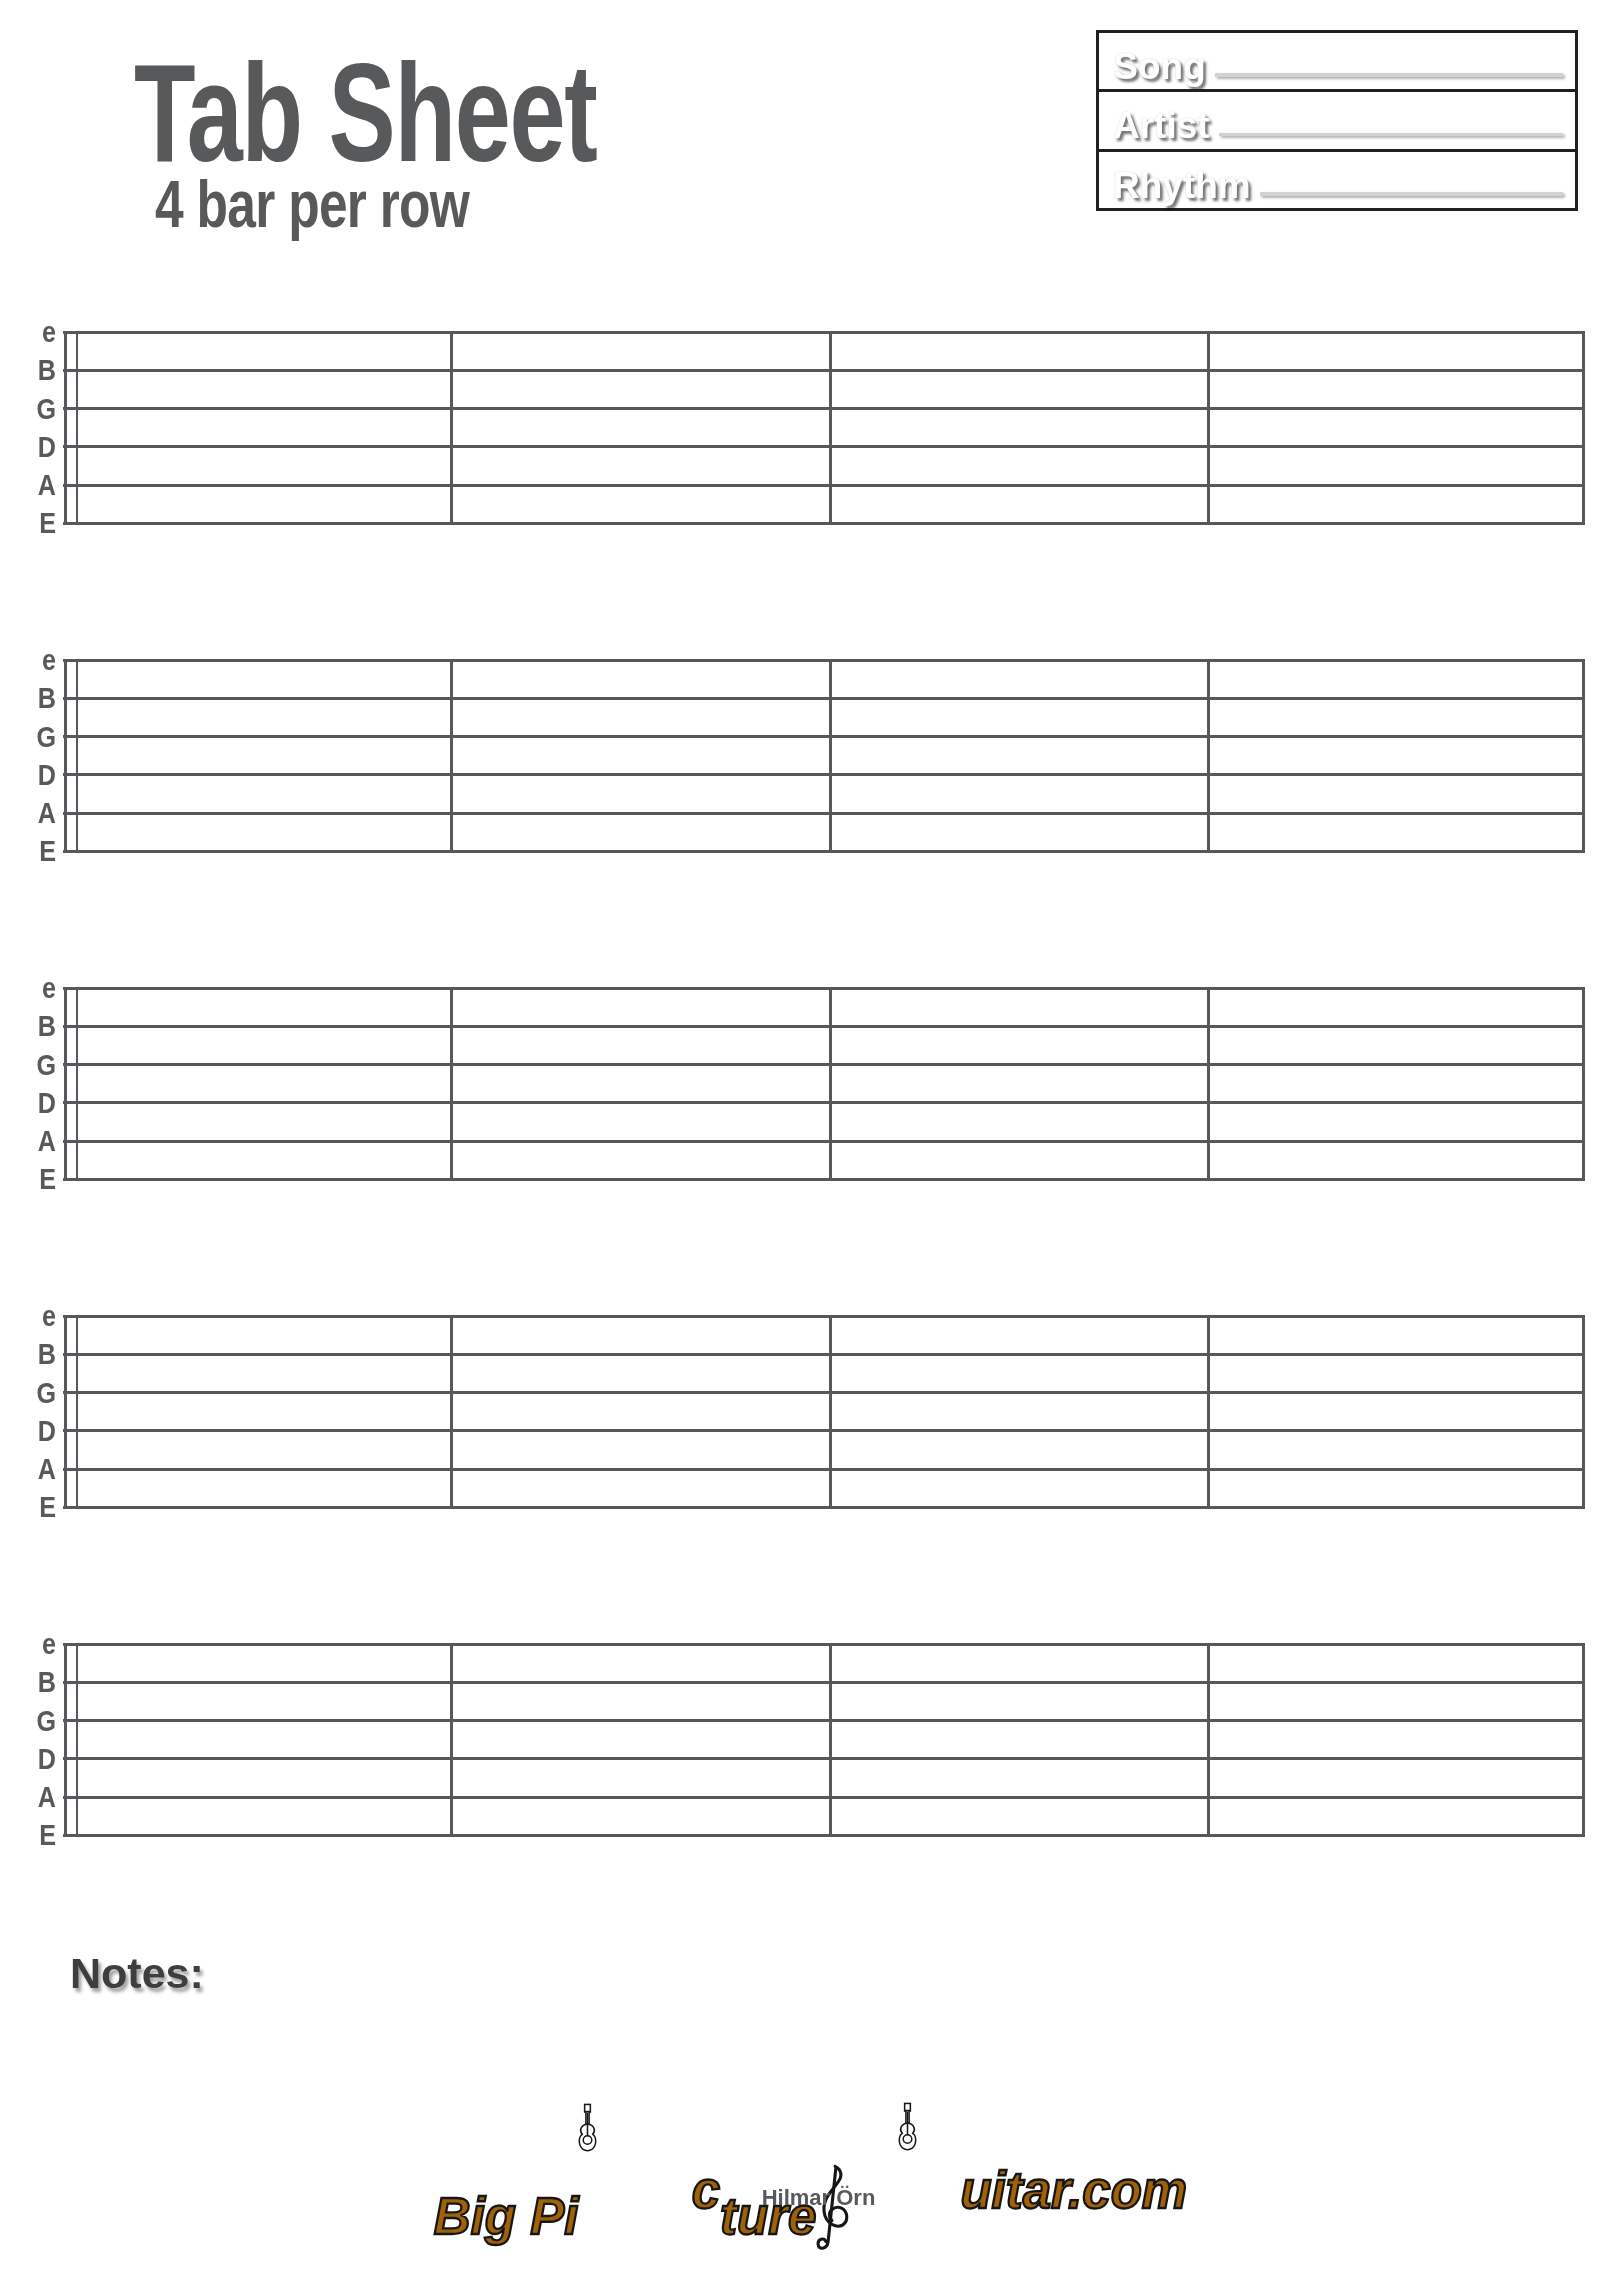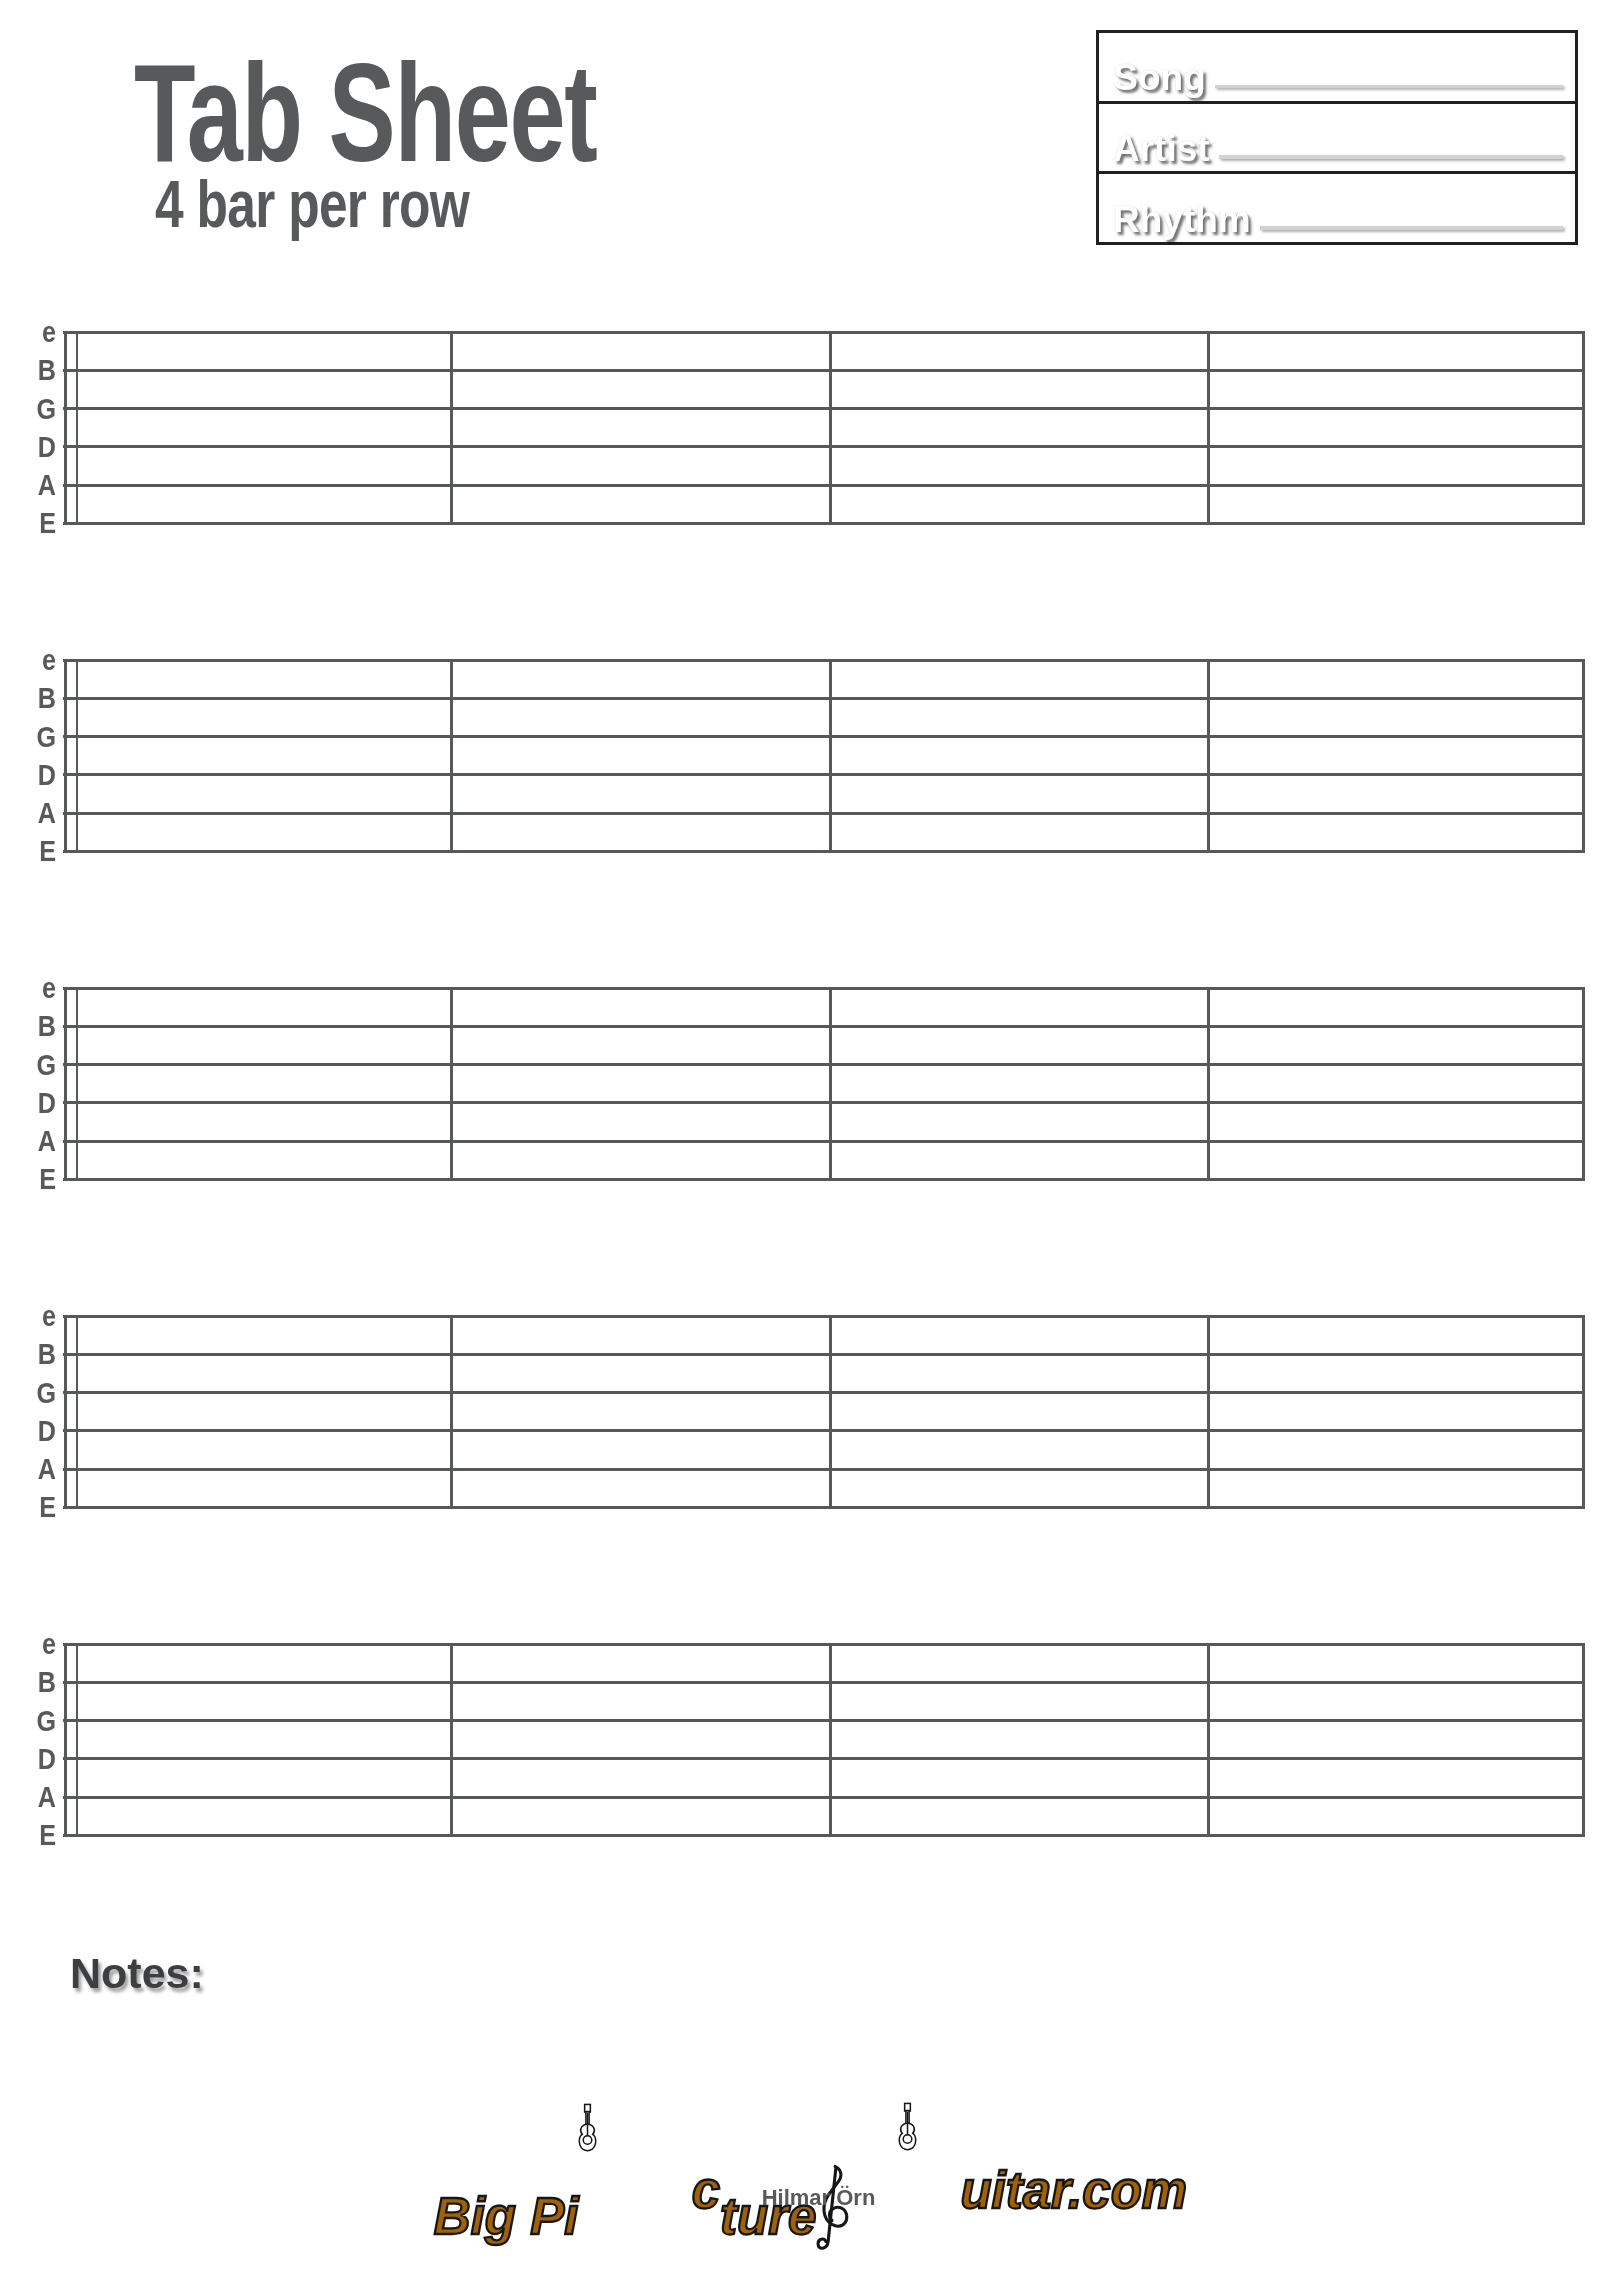--- a/index.html
+++ b/index.html
@@ -15,21 +15,21 @@
     white-space:nowrap;
   }
   .subtitle{
     position:absolute;left:155px;top:171px;
     font-size:66px;font-weight:bold;line-height:1;color:#58595b;
     transform:scaleX(0.78);transform-origin:left top;letter-spacing:-0.9px;
     white-space:nowrap;
   }
   
   .info-box{
-    position:absolute;left:1096px;top:30px;width:482px;height:215px;
+    position:absolute;left:1096px;top:30px;width:482px;height:181px;
     border:3.6px solid #1f2022;box-sizing:border-box;
     display:flex;flex-direction:column;background:#fff;
   }
   .info-row{
     flex:1;display:flex;align-items:flex-end;
     padding:0 10.7px 1.8px 14.3px;min-height:0;
   }
   .info-row + .info-row{border-top:3.6px solid #1f2022;padding-left:14px;}
   .info-label{
     font-size:37px;font-weight:bold;line-height:1.1;color:#ffffff;

